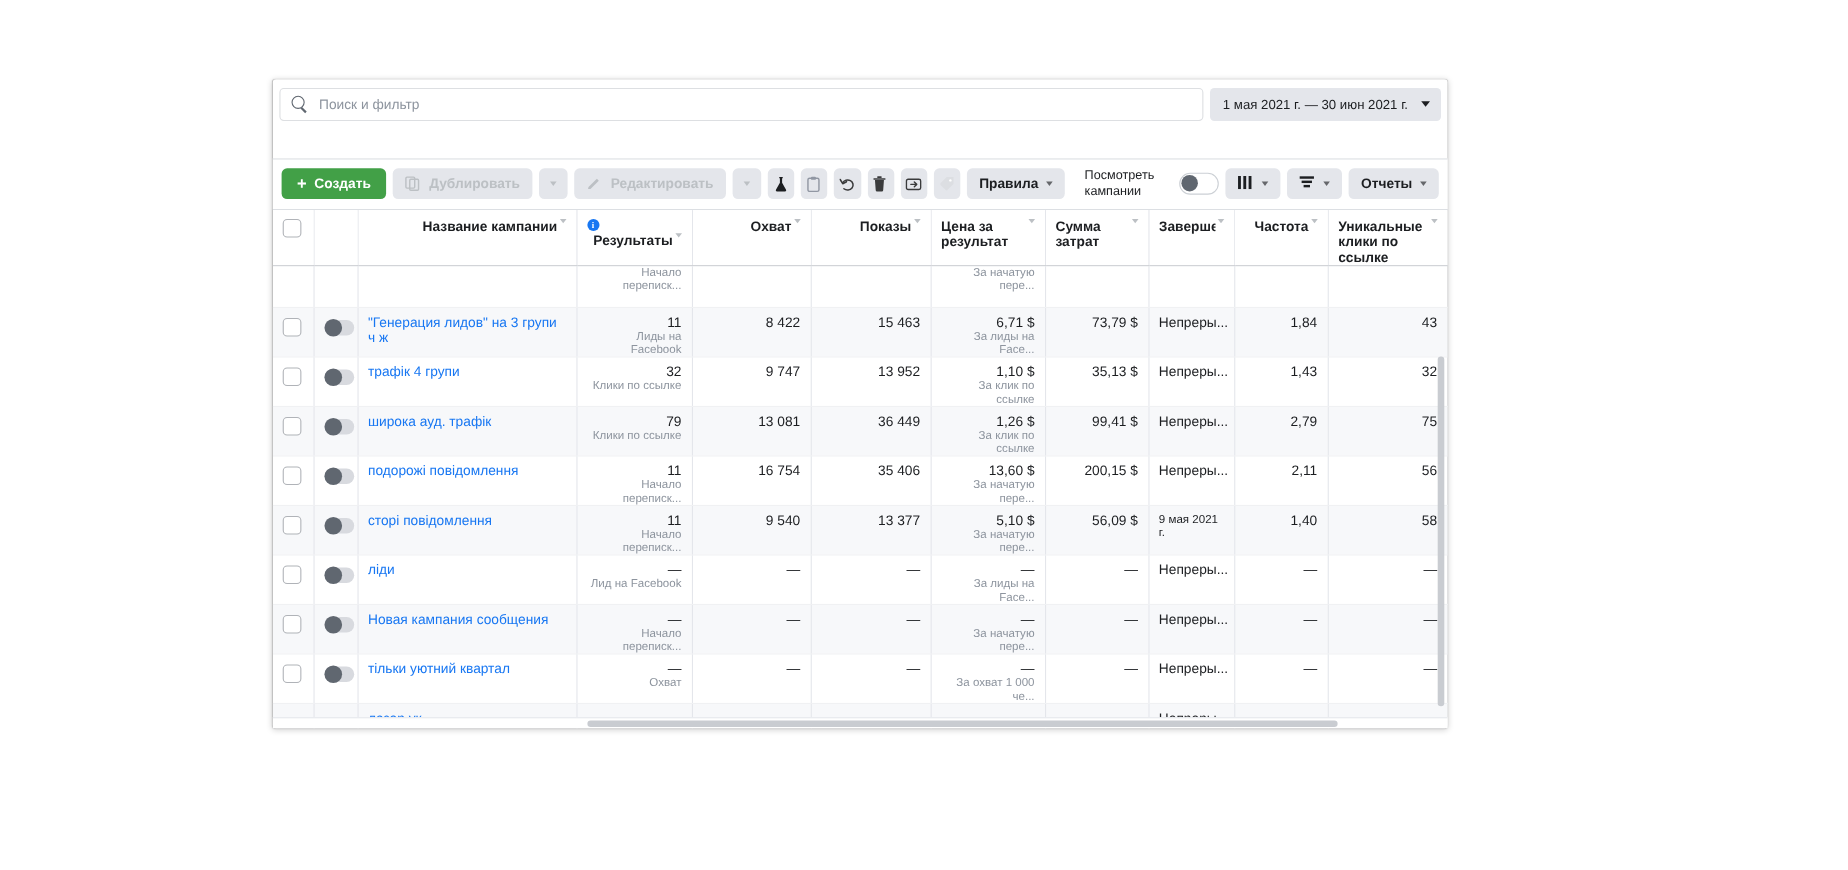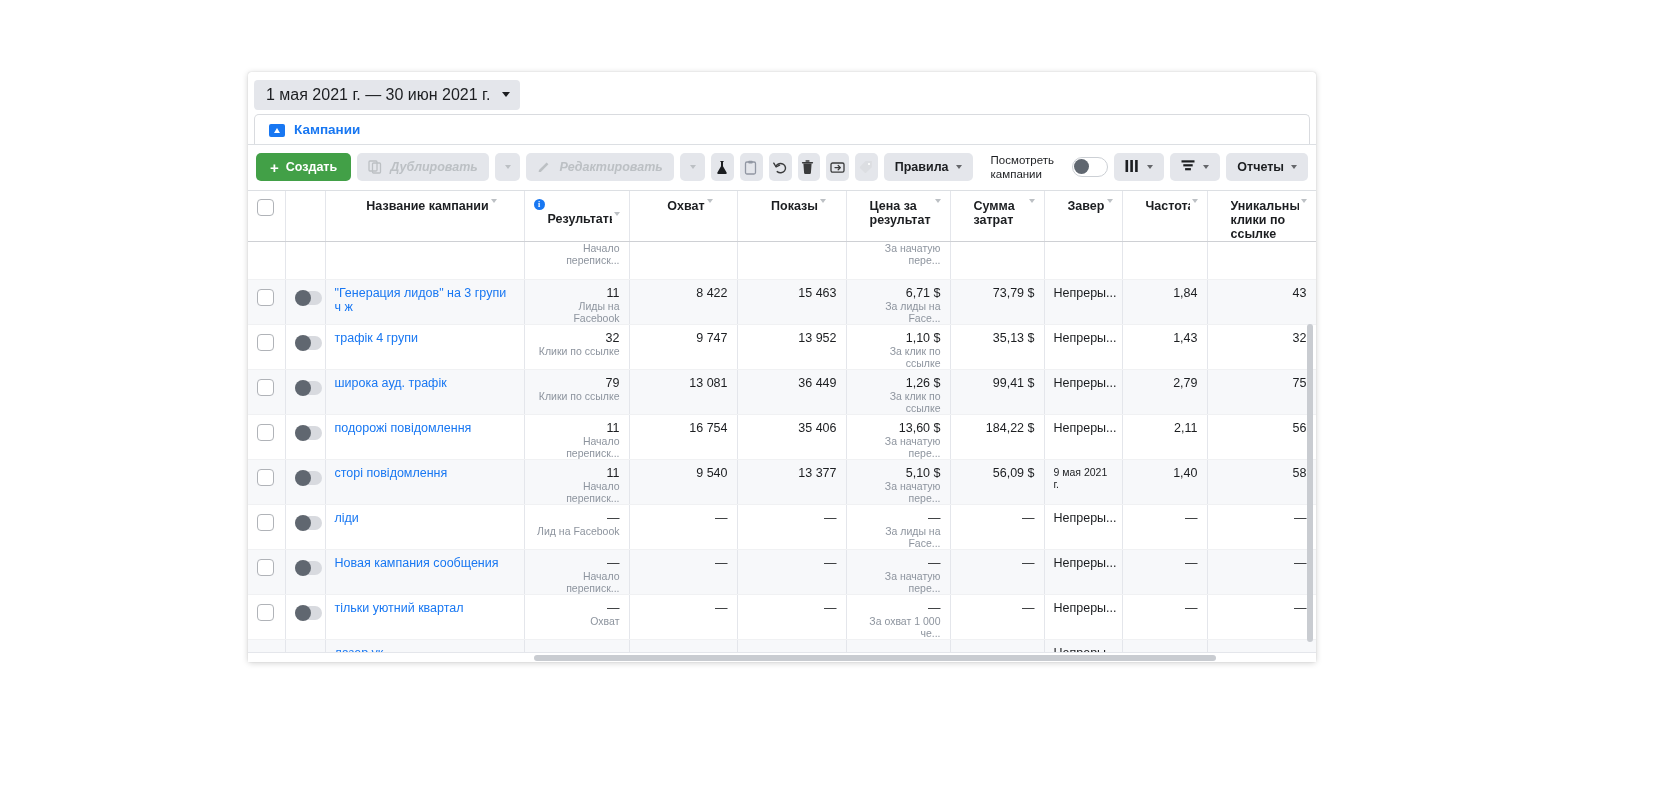--- a/index.html
+++ b/index.html
@@ -41,21 +41,21 @@
     content: ""; position: absolute; left: 9px; top: 9.5px;
     width: 5.5px; height: 1.6px; background: #606770;
     transform: rotate(45deg); transform-origin: left center;
   }
   .search-placeholder { color: #8d949e; font-size: 12.5px; }
   .daterange {
     flex: 0 0 auto; height: 30px;
     background: #e4e6eb; border-radius: 4px;
     display: flex; align-items: center; gap: 12px;
     padding: 0 10px 0 12px;
-    font-size: 16px; color: #1c1e21;
+    font-size: 12px; color: #1c1e21;
   }
   .caret { width: 0; height: 0; border-left: 4.5px solid transparent;
            border-right: 4.5px solid transparent; border-top: 5px solid #1c1e21; }
   .caret.grey { border-top-color: #65676b; }
   .caret.small { border-left-width: 3.5px; border-right-width: 3.5px; border-top-width: 4px; }
   .caret.light { border-top-color: #bcc0c4; }
 
   
   .tabs {
     display: flex; gap: 8px; padding: 0 6px;
@@ -104,21 +104,21 @@
     background: #fff;
     border-top: 1px solid #dcdfe3;
   }
   .btn {
     height: 28px; border-radius: 5px; background: #e4e6eb;
     display: flex; align-items: center; justify-content: center;
     gap: 7px; padding: 0 11px;
     font-size: 12.5px; color: #1c1e21; font-weight: bold;
     white-space: nowrap;
   }
-  .btn.disabled { color: #bcc0c4; font-style: italic; }
+  .btn.disabled { color: #bcc0c4; }
   .btn.green { background: #42a047; color: #fff; padding: 0 14px; }
   .btn.arrow { padding: 0 8px; width: 28px; }
   .btn.icon-only { width: 28px; padding: 0; }
   .plus { font-size: 15px; font-weight: bold; line-height: 1; }
 
   .viewsettings {
     font-size: 11.5px; color: #1c1e21; line-height: 14px;
     margin-left: 12px; margin-right: 6px; width: 86px;
   }
   .toggle {
@@ -138,21 +138,21 @@
   table { border-collapse: collapse; table-layout: fixed; width: 100%; }
   th, td { border-right: 1px solid #e4e6eb; vertical-align: top; }
 
   thead th {
     background: #fff; height: 49px; padding: 8px 9px 0 9px;
     font-size: 12.5px; font-weight: bold; color: #1c1e21;
     text-align: left; position: relative;
     border-bottom: 1px solid #ced0d4;
   }
   thead th.num { text-align: right; }
-  .th-inner { display: flex; align-items: flex-start; justify-content: center; gap: 2px; line-height: 14px; margin-left: 14px; }
+  .th-inner { display: flex; align-items: flex-start; justify-content: flex-end; gap: 2px; line-height: 14px; }
   .th-label { overflow: hidden; }
   .info-dot {
     width: 11px; height: 11px; border-radius: 50%; background: #1877f2;
     color: #fff; font-size: 8px; font-weight: bold; line-height: 11px;
     text-align: center; font-family: "Liberation Serif", serif; margin-bottom: 2px;
   }
   .hcheck {
     width: 17px; height: 17px; border: 1px solid #b0b3b8; border-radius: 4px;
     background: #fff;
   }
@@ -209,33 +209,31 @@
     <marker id="ah" markerWidth="7" markerHeight="7" refX="5.2" refY="3.5" orient="auto">
       <polygon points="0,0 7,3.5 0,7" fill="#b10f1e"></polygon>
     </marker>
   </defs>
   <line x1="123" y1="4" x2="16" y2="45" stroke="#b10f1e" stroke-width="4.6" marker-end="url(#ah)"></line>
 </svg>
 
 <div id="app">
 
   <div class="searchbar">
+    <div class="search-field">
+      <span class="search-icon"></span>
+      <span class="search-placeholder">Поиск и фильтр</span>
+    </div>
     <div class="daterange">
       <span>1 мая 2021 г. — 30 июн 2021 г.</span>
       <span class="caret"></span>
     </div>
   </div>
 
   <div class="tabs">
-    <div class="tab active">
-      <span class="tab-icon">
-          <span class="icon-folder"></span>
-        </span>
-      <span>Кампании</span>
-    </div>
   </div>
 
   <div class="toolbar">
     <div class="btn green">
       <span class="plus">+</span>
       <span>Создать</span>
     </div>
     <div class="btn disabled">
       <span class="ic">
         <svg width="14" height="14" viewBox="0 0 14 14">
@@ -566,21 +564,21 @@
               <div>16 754</div>
             </td>
             <td class="num">
               <div>35 406</div>
             </td>
             <td class="num">
               <div>13,60 $</div>
               <div class="sub r">За начатую пере...</div>
             </td>
             <td class="num">
-              <div>184,22 $</div>
+              <div>200,15 $</div>
             </td>
             <td>
               <div>Непреры...</div>
             </td>
             <td class="num">
               <div>2,11</div>
             </td>
             <td class="num">
               <div>56</div>
             </td>

